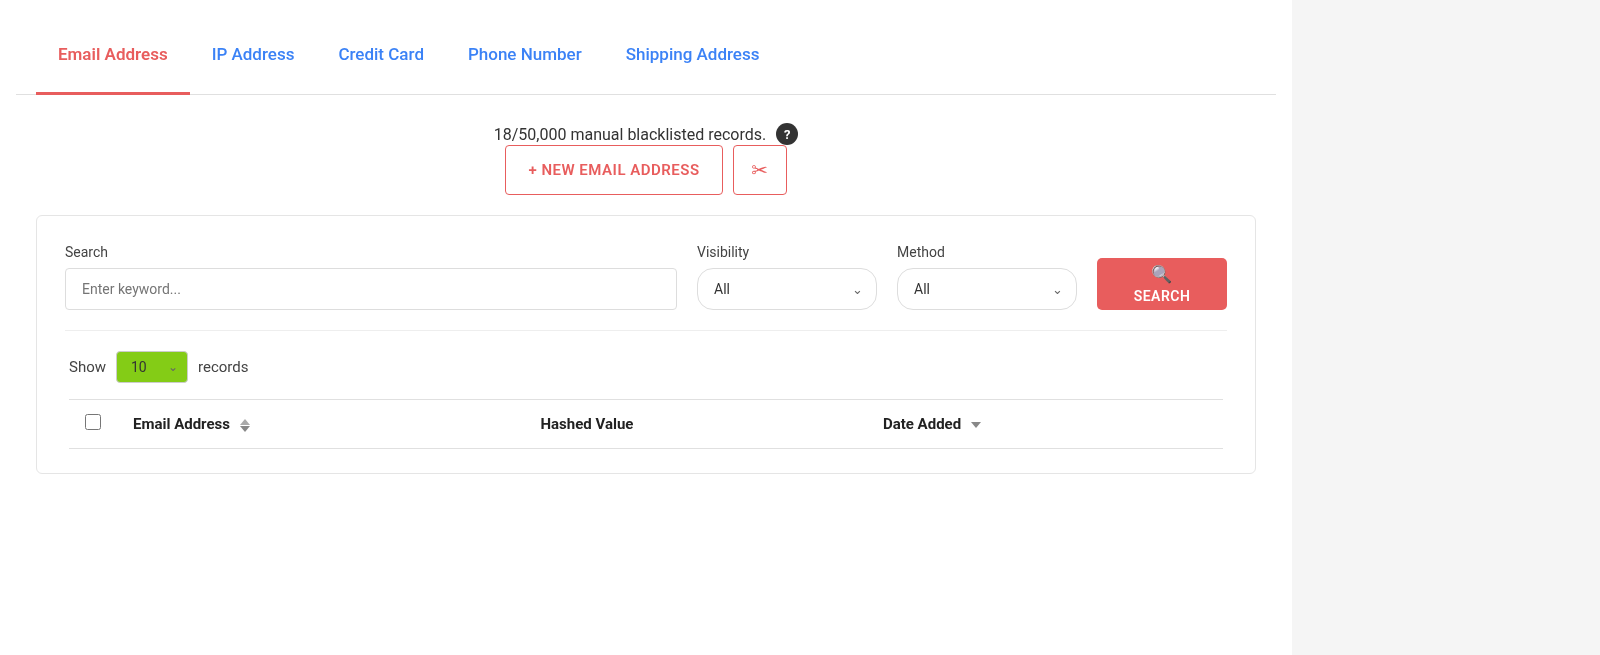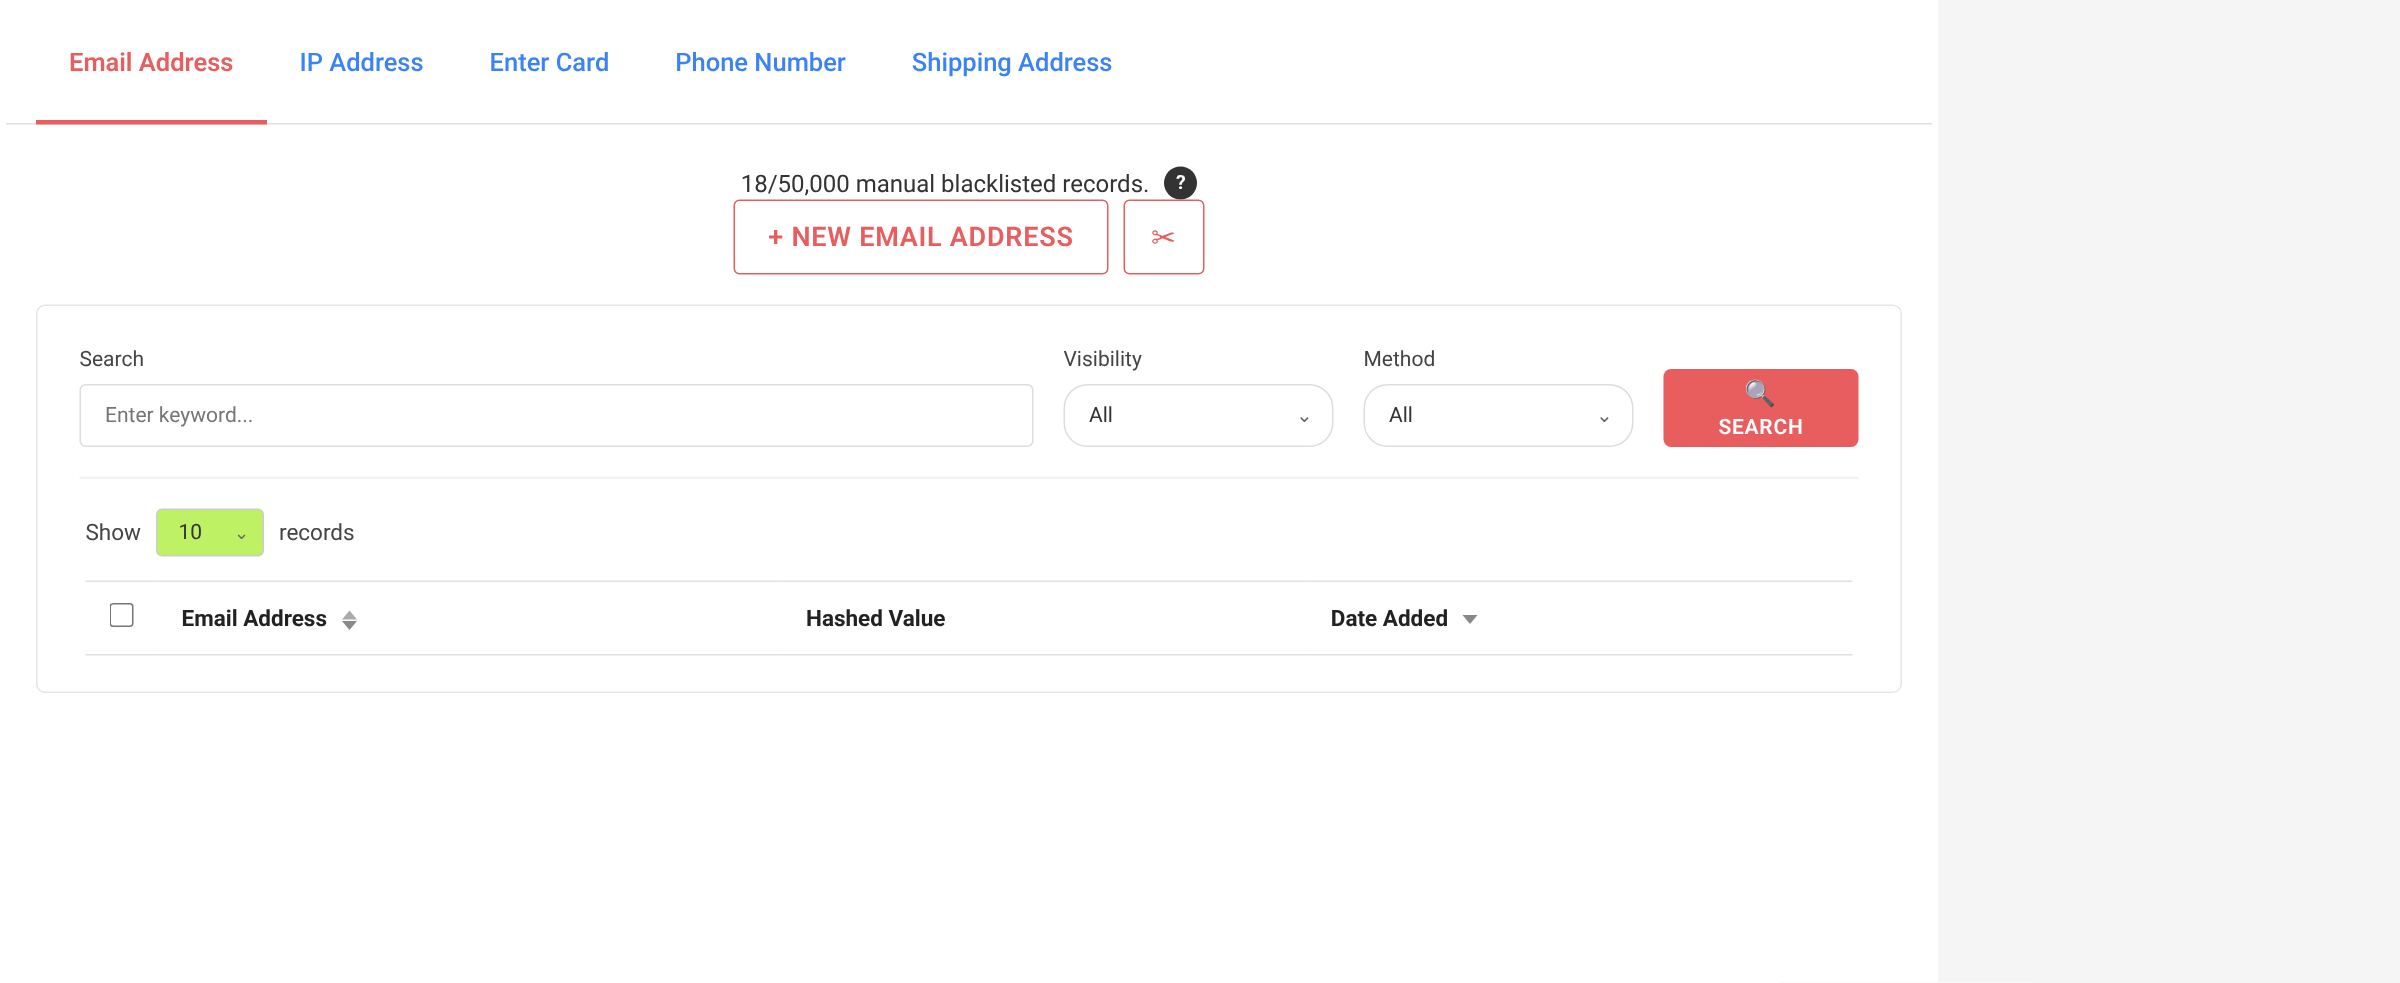--- a/index.html
+++ b/index.html
@@ -12,21 +12,21 @@
     body {
       background: #f5f5f5;
       color: #333;
       font-size: 15px;
     }
 
     .page-wrapper {
       background: #fff;
       min-height: 655px;
       width: 1292px;
-      padding: 4px;
+      padding: 16px;
     }
 
     
     .tabs-bar {
       display: flex;
       align-items: center;
       border-bottom: 1px solid #e0e0e0;
       padding: 0 20px;
     }
 
@@ -84,21 +84,21 @@
     }
 
     .btn-new-email {
       display: flex;
       align-items: center;
       gap: 8px;
       padding: 12px 22px;
       border: 1.5px solid #e85d5d;
       background: #fff;
       color: #e85d5d;
-      font-size: 18px;
+      font-size: 15px;
       font-weight: 600;
       letter-spacing: 0.5px;
       cursor: pointer;
       border-radius: 4px;
     }
 
     .btn-tools {
       display: flex;
       align-items: center;
       justify-content: center;
@@ -222,21 +222,21 @@
       position: relative;
       display: inline-flex;
       align-items: center;
     }
 
     .show-select {
       padding: 7px 32px 7px 14px;
       border: 1px solid #ccc;
       border-radius: 4px;
       font-size: 14px;
-      background: #bef264;
+      background: #84cc16;
       appearance: none;
       cursor: pointer;
       outline: none;
       color: #333;
     }
 
     .show-select-arrow {
       position: absolute;
       right: 10px;
       pointer-events: none;
@@ -302,21 +302,21 @@
     }
   </style>
 </head>
 <body>
 
 <div class="page-wrapper">
 
   <div class="tabs-bar">
     <div class="tab-item active">Email Address</div>
     <div class="tab-item">IP Address</div>
-    <div class="tab-item">Enter Card</div>
+    <div class="tab-item">Credit Card</div>
     <div class="tab-item">Phone Number</div>
     <div class="tab-item">Shipping Address</div>
   </div>
 
   <div class="info-bar">
     <div class="records-info">
       <span>18/50,000 manual blacklisted records.</span>
       <span class="help-icon">?</span>
     </div>
     <div class="action-buttons">

